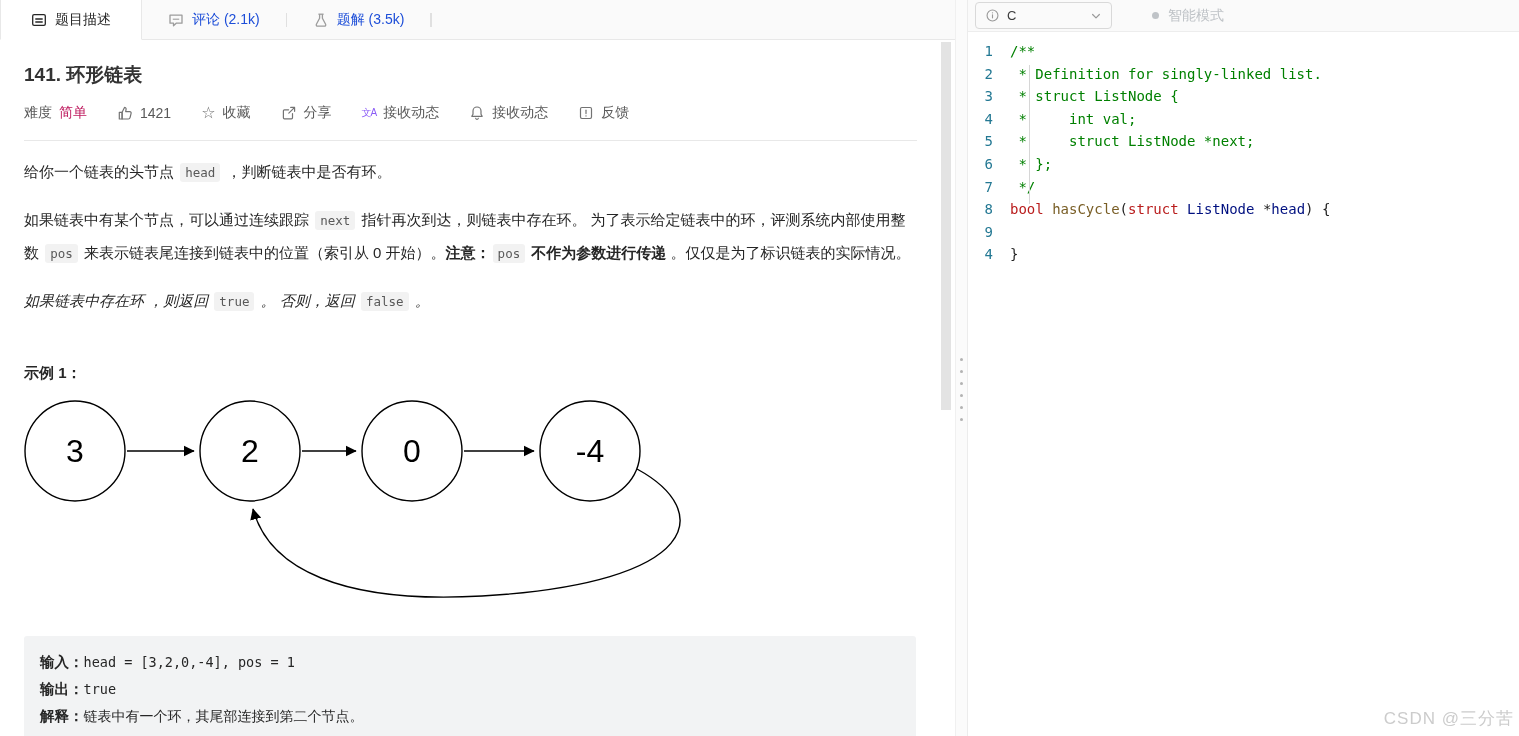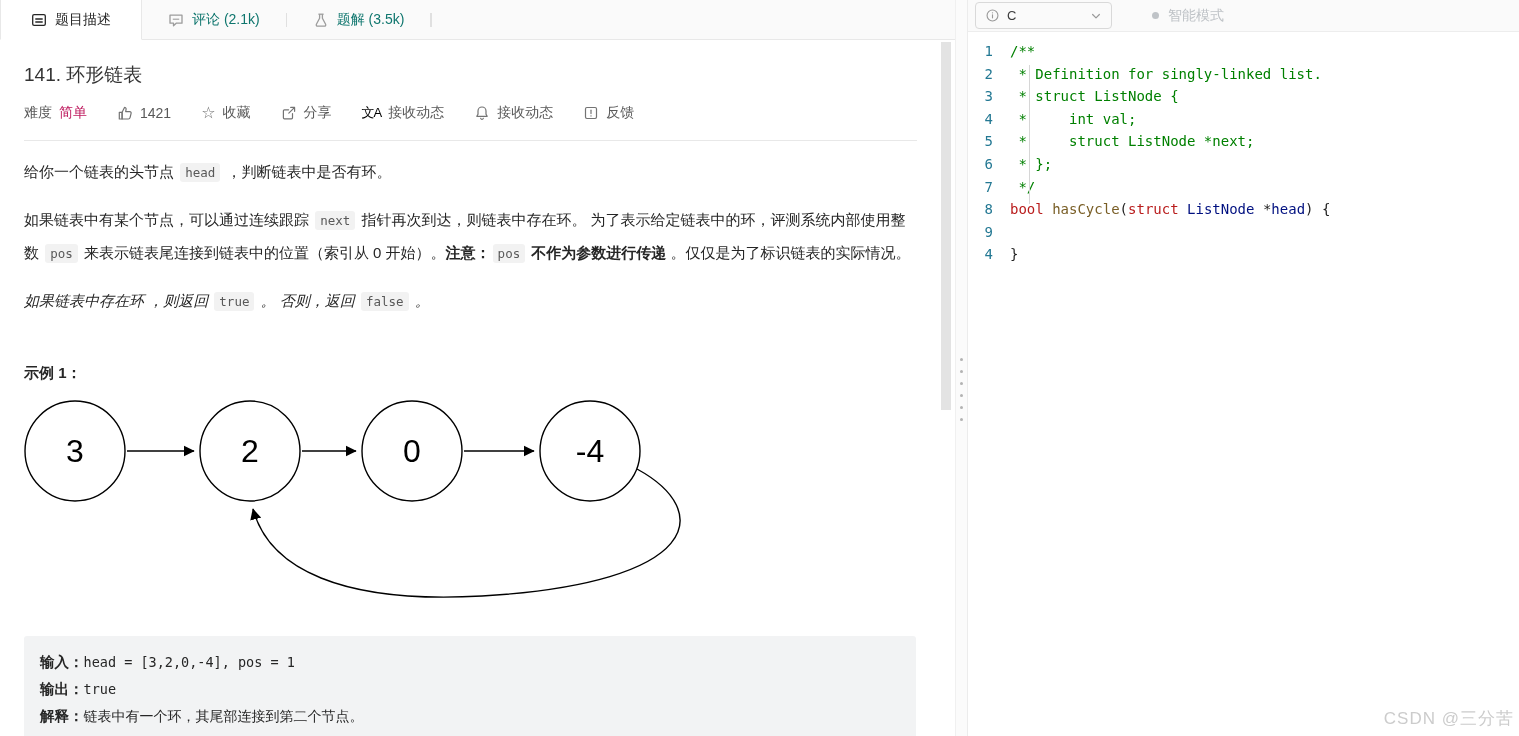--- a/index.html
+++ b/index.html
@@ -3,33 +3,33 @@
 <meta charset="utf-8">
 <style>
   * { margin:0; padding:0; box-sizing:border-box; }
   html,body { width:1519px; height:736px; overflow:hidden; background:#fff;
     font-family:"Liberation Sans","DejaVu Sans",sans-serif; color:#262626; }
   .app { display:flex; width:1519px; height:736px; }
 
   
   .left-panel { position:relative; width:955px; height:736px; background:#fff; flex:none; }
   .tabbar { display:flex; align-items:stretch; height:40px; background:#fafafa; border-bottom:1px solid #e8e8e8; }
-  .tab { display:flex; align-items:center; gap:8px; padding:0 26px; font-size:14px; color:#0f766e; cursor:pointer; }
+  .tab { display:flex; align-items:center; gap:8px; padding:0 26px; font-size:14px; color:#1d4ed8; cursor:pointer; }
   .tab svg { display:block; }
   .tab.active { background:#fff; color:#262626; border-right:1px solid #e8e8e8; border-left:1px solid #e8e8e8; margin-bottom:-1px; border-bottom:1px solid #fff; padding:0 30px; }
   .tab-sep { width:1px; height:14px; background:#e0e0e0; align-self:center; }
 
   .content { position:relative; height:696px; padding:0 38px 0 24px; overflow:hidden; }
-  .page-title { font-size:19px; font-weight:400; color:#333; margin-top:22px; }
+  .page-title { font-size:19px; font-weight:700; color:#333; margin-top:22px; }
   .meta-row { display:flex; align-items:center; margin-top:15px; font-size:14px; color:#595959; }
   .meta-item { display:flex; align-items:center; gap:7px; margin-right:30px; }
   .meta-item svg { display:block; color:#737373; }
   .difficulty-easy { color:#be185d; }
   .star-glyph { font-size:16px; color:#737373; }
-  .translate-glyph { font-size:13px; color:#000000; letter-spacing:-1px; }
+  .translate-glyph { font-size:10px; color:#8b5cf6; letter-spacing:-1px; }
   .rule { border:none; border-top:1px solid #e8e8e8; margin-top:18px; }
 
   .para { font-size:15px; line-height:32px; margin-top:15px; max-width:895px; }
   .para.italic { font-style:italic; }
   .seg-b { font-weight:700; }
   .seg-c { font-family:"DejaVu Sans Mono","Liberation Mono",monospace; font-style:normal;
            background:#f2f2f2; color:#595959; font-size:12.5px; padding:2px 5px; border-radius:3px; margin:0 2px; }
   .seg-m { font-family:"DejaVu Sans Mono","Liberation Mono",monospace; font-size:13.5px; }
   .example-label { font-size:15px; font-weight:700; margin-top:46px; }
 

